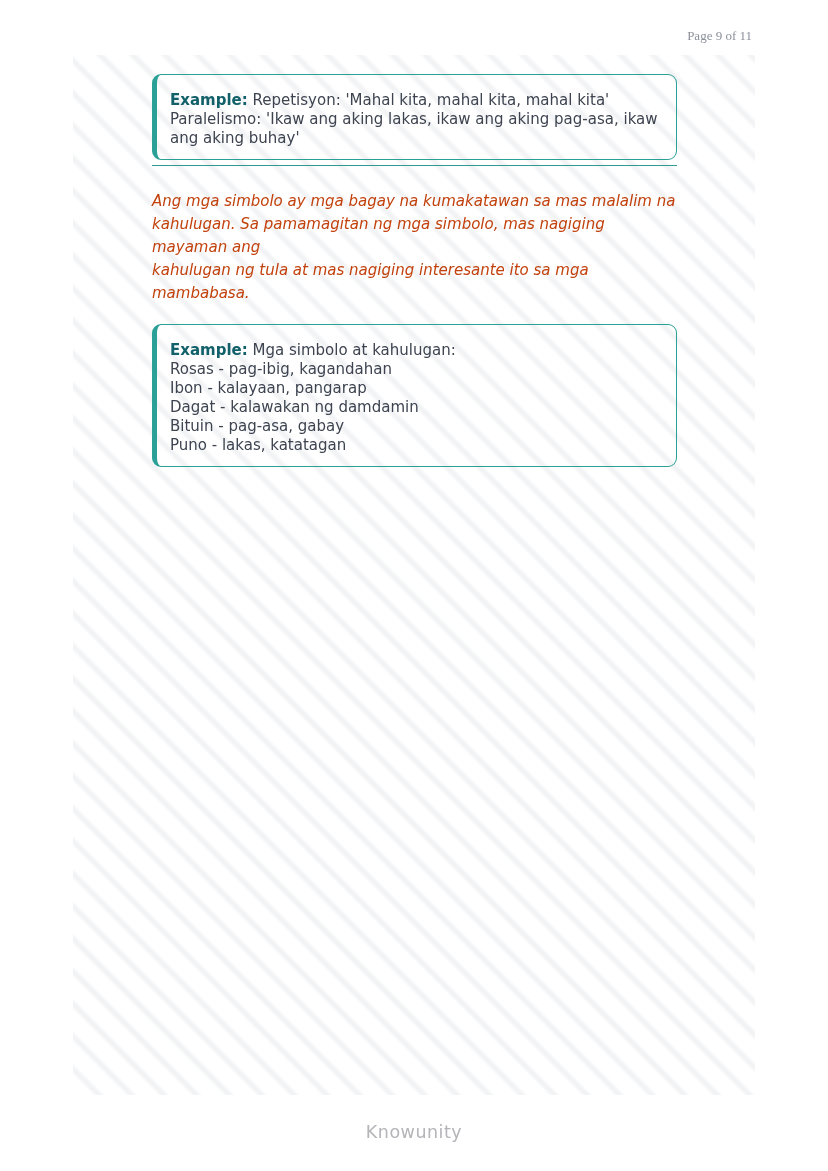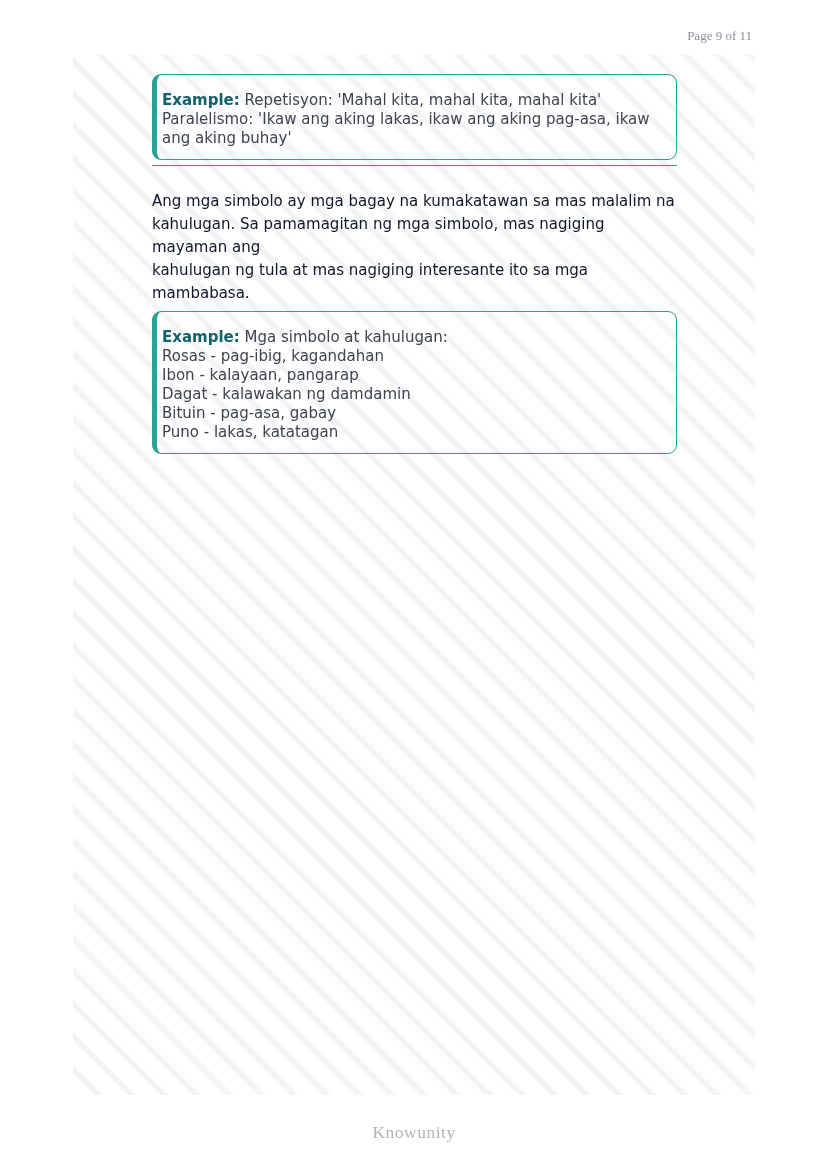--- a/index.html
+++ b/index.html
@@ -43,29 +43,29 @@
     position: absolute;
     left: 152px;
     top: 0;
     width: 525px;
   }
   .example-box {
     box-sizing: border-box;
     border: 1.5px solid #2aa096;
     border-left: 5px solid #2aa096;
     border-radius: 9px;
-    padding: 16px 16px 11px 5px;
+    padding: 16px 16px 11px 13px;
     font-size: 15px;
     line-height: 19px;
     color: #3d4450;
     white-space: pre-line;
     background: transparent;
   }
   .box-1 { margin-top: 74px; }
-  .box-2 { margin-top: 6px; }
+  .box-2 { margin-top: 19px; }
   .ex-label {
     font-weight: bold;
     color: #11606a;
   }
   .section-heading {
     margin: 26px 0 0 0;
     font-size: 15px;
     font-weight: bold;
     color: #11606a;
     line-height: 19px;
@@ -73,33 +73,33 @@
   }
   .heading-rule {
     margin-top: 5px;
     height: 0;
     border-top: 1.5px solid #2f9a94;
   }
   .paragraph {
     margin: 24px 0 0 0;
     font-size: 15px;
     line-height: 23px;
-    color: #0f172a;
+    color: #c2410c;
     white-space: pre-line;
+    font-style: italic;
   }
   .footer {
     position: absolute;
     top: 1122px;
     left: 0;
     width: 828px;
     text-align: center;
     font-size: 17.5px;
     letter-spacing: 0.5px;
     color: #b4b4b9;
-    font-family: Liberation Serif, serif;
   }
 </style>
 </head>
 <body>
 
 <div class="page">
 
   <div class="stripes"></div>
 
   <div class="page-number">Page 9 of 11</div>

